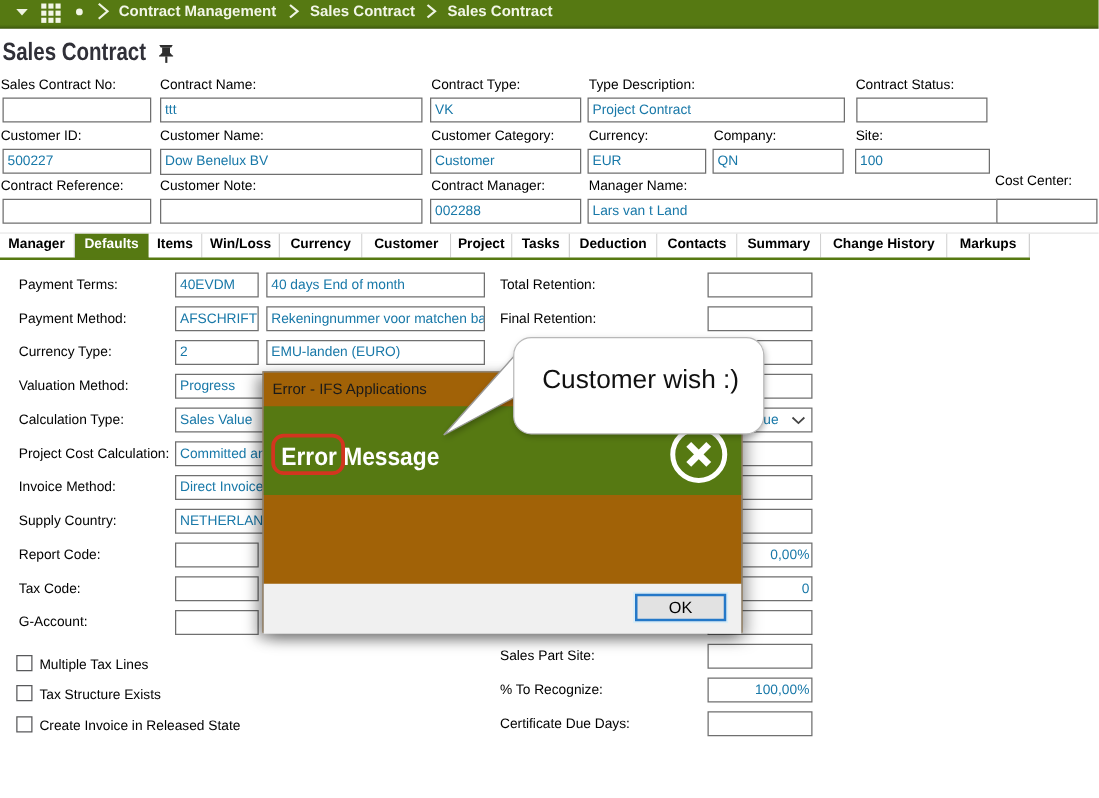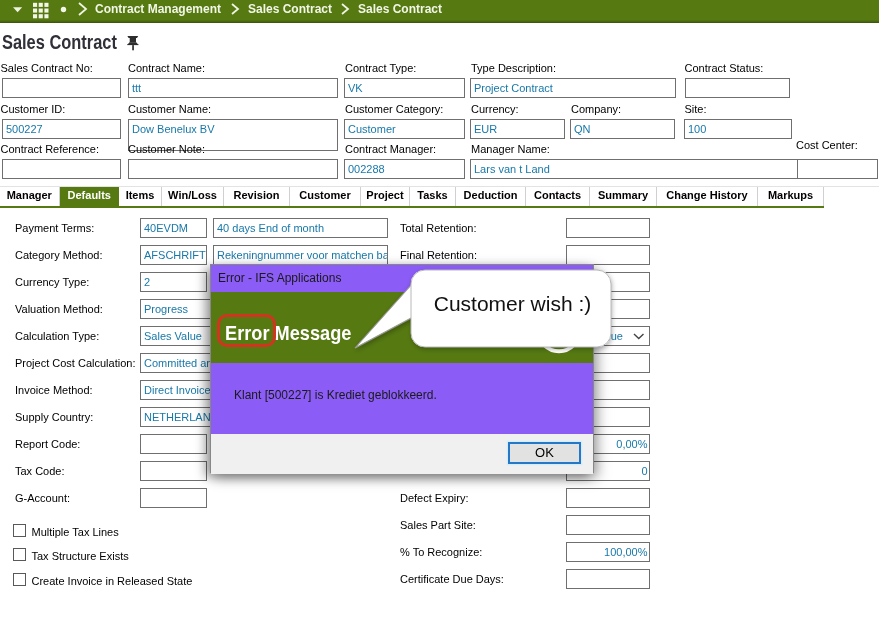--- a/index.html
+++ b/index.html
@@ -55,52 +55,52 @@
 <div class="in" style="left:344px;top:78px;width:121px;height:20px;">VK</div>
 <div class="in" style="left:470px;top:78px;width:206px;height:20px;">Project Contract</div>
 <div class="in" style="left:685px;top:78px;width:105px;height:20px;"></div>
 <span class="lbl" style="left:0.5px;top:102.5px;">Customer ID:</span>
 <span class="lbl" style="left:128px;top:102.5px;">Customer Name:</span>
 <span class="lbl" style="left:345px;top:102.5px;">Customer Category:</span>
 <span class="lbl" style="left:471px;top:102.5px;">Currency:</span>
 <span class="lbl" style="left:571px;top:102.5px;">Company:</span>
 <span class="lbl" style="left:684.5px;top:102.5px;">Site:</span>
 <div class="in" style="left:2px;top:119px;width:119px;height:20px;">500227</div>
-<div class="in" style="left:128px;top:119px;width:210px;height:32px;">Dow Benelux BV</div>
+<div class="in" style="left:128px;top:119px;width:210px;height:21px;">Dow Benelux BV</div>
 <div class="in" style="left:344px;top:119px;width:121px;height:20px;">Customer</div>
 <div class="in" style="left:470px;top:119px;width:95px;height:20px;">EUR</div>
 <div class="in" style="left:570px;top:119px;width:105px;height:20px;">QN</div>
 <div class="in" style="left:684px;top:119px;width:108px;height:20px;">100</div>
 <span class="lbl" style="left:0.5px;top:142.5px;">Contract Reference:</span>
 <span class="lbl" style="left:128px;top:142.5px;">Customer Note:</span>
 <span class="lbl" style="left:345px;top:142.5px;">Contract Manager:</span>
 <span class="lbl" style="left:471px;top:142.5px;">Manager Name:</span>
 <span class="lbl" style="left:796px;top:139px;">Cost Center:</span>
 <div class="in" style="left:2px;top:159px;width:119px;height:20px;"></div>
 <div class="in" style="left:128px;top:159px;width:210px;height:20px;"></div>
 <div class="in" style="left:344px;top:159px;width:121px;height:20px;">002288</div>
 <div class="in" style="left:470px;top:159px;width:378px;height:20px;">Lars van t Land</div>
 <div class="in" style="left:797px;top:159px;width:81px;height:20px;"></div>
 <div style="position:absolute;left:0;top:186px;width:879px;height:1px;background:#e3e3e3;"></div>
 <div class="tab" style="left:0px;width:59.5px;">Manager</div>
 <div class="tab" style="left:59.5px;width:59.5px;background:#567912;color:#fff;border-right:none;top:186.5px;height:21.9px;">Defaults</div>
 <div class="tab" style="left:119px;width:43px;">Items</div>
 <div class="tab" style="left:162px;width:62px;">Win/Loss</div>
-<div class="tab" style="left:224px;width:66px;">Revision</div>
+<div class="tab" style="left:224px;width:66px;">Currency</div>
 <div class="tab" style="left:290px;width:71px;">Customer</div>
 <div class="tab" style="left:361px;width:49px;">Project</div>
 <div class="tab" style="left:410px;width:46px;">Tasks</div>
 <div class="tab" style="left:456px;width:70px;">Deduction</div>
 <div class="tab" style="left:526px;width:64px;">Contacts</div>
 <div class="tab" style="left:590px;width:67px;">Summary</div>
 <div class="tab" style="left:657px;width:101px;">Change History</div>
 <div class="tab" style="left:758px;width:66px;">Markups</div>
 <div style="position:absolute;left:0;top:205.5px;width:824px;height:2.9px;background:#567912;"></div>
 <span class="lbl" style="left:15px;top:222px;">Payment Terms:</span>
-<span class="lbl" style="left:15px;top:249px;">Category Method:</span>
+<span class="lbl" style="left:15px;top:249px;">Payment Method:</span>
 <span class="lbl" style="left:15px;top:276px;">Currency Type:</span>
 <span class="lbl" style="left:15px;top:303px;">Valuation Method:</span>
 <span class="lbl" style="left:15px;top:330px;">Calculation Type:</span>
 <span class="lbl" style="left:15px;top:357px;">Project Cost Calculation:</span>
 <span class="lbl" style="left:15px;top:384px;">Invoice Method:</span>
 <span class="lbl" style="left:15px;top:411px;">Supply Country:</span>
 <span class="lbl" style="left:15px;top:438px;">Report Code:</span>
 <span class="lbl" style="left:15px;top:465px;">Tax Code:</span>
 <span class="lbl" style="left:15px;top:492px;">G-Account:</span>
 <div class="in" style="left:140px;top:218px;width:67px;height:20px;">40EVDM</div>
@@ -140,32 +140,31 @@
 <div class="in inr" style="left:566px;top:461px;width:84px;height:20px;">0</div>
 <div class="in" style="left:566px;top:488px;width:84px;height:20px;"></div>
 <div class="in" style="left:566px;top:515px;width:84px;height:20px;"></div>
 <div class="in inr" style="left:566px;top:542px;width:84px;height:20px;">100,00%</div>
 <div class="in" style="left:566px;top:569px;width:84px;height:20px;"></div>
 <div class="in" style="left:566px;top:326px;width:84px;height:20px;"></div>
 <span style="position:absolute;left:565px;top:330px;font-size:11px;color:#1878a8;white-space:nowrap;">Sales Value</span>
 <svg style="position:absolute;left:632.5px;top:333px;" width="13" height="8">
     <polyline points="1,1 5.75,5.5 10.5,1" fill="none" stroke="#444" stroke-width="1.4"></polyline>
   </svg>
-<div style="position:absolute;left:210px;top:264px;width:384px;height:209px;background:#8b5cf6;
+<div style="position:absolute;left:210px;top:297px;width:384px;height:209px;background:#a16207;
  border:1px solid #878787; box-shadow: -5px 4px 10px rgba(0,0,0,0.35), 4px 5px 12px rgba(0,0,0,0.35); z-index:10;">
  <div style="position:absolute;left:7px;top:5.5px;font-size:12px;color:#1a1a1a;">Error - IFS Applications</div>
  <div style="position:absolute;left:0;top:27px;width:100%;height:71px;background:#567912;"></div>
  <div style="position:absolute;left:14px;top:56.5px;font-size:20px;font-weight:bold;color:#fff;transform:scaleX(0.91);transform-origin:0 0;white-space:nowrap;">Error Message</div>
  <div style="position:absolute;left:5.5px;top:48.7px;width:59px;height:33px;border:3.5px solid #d2351f;border-radius:10px;"></div>
  <svg style="position:absolute;left:324px;top:36px;" width="50" height="55">
    <circle cx="24" cy="29.5" r="20.8" fill="none" stroke="#fff" stroke-width="4"></circle>
    <line x1="16" y1="21.5" x2="32" y2="37.5" stroke="#fff" stroke-width="5.5"></line>
    <line x1="32" y1="21.5" x2="16" y2="37.5" stroke="#fff" stroke-width="5.5"></line>
  </svg>
- <div style="position:absolute;left:23px;top:122.5px;font-size:12px;color:#1a1a1a;">Klant [500227] is Krediet geblokkeerd.</div>
  <div style="position:absolute;left:0;top:169px;width:100%;height:40px;background:#f0f0f0;"></div>
  <div style="position:absolute;left:297px;top:177px;width:73px;height:22px;background:#e2e2e2;border:2px solid #2478c8;
       box-shadow:0 0 0 1.5px #d9edf8; font-size:13px;text-align:center;line-height:18px;color:#000;">OK</div>
 </div>
 <svg style="position:absolute;left:340px;top:265px;z-index:20;" width="290" height="95">
  <defs>
       <filter id="sh" x="-20%" y="-20%" width="150%" height="150%">
    <feDropShadow dx="1" dy="2" stdDeviation="2.5" flood-color="#000" flood-opacity="0.3"></feDropShadow>
       </filter>
     </defs>

